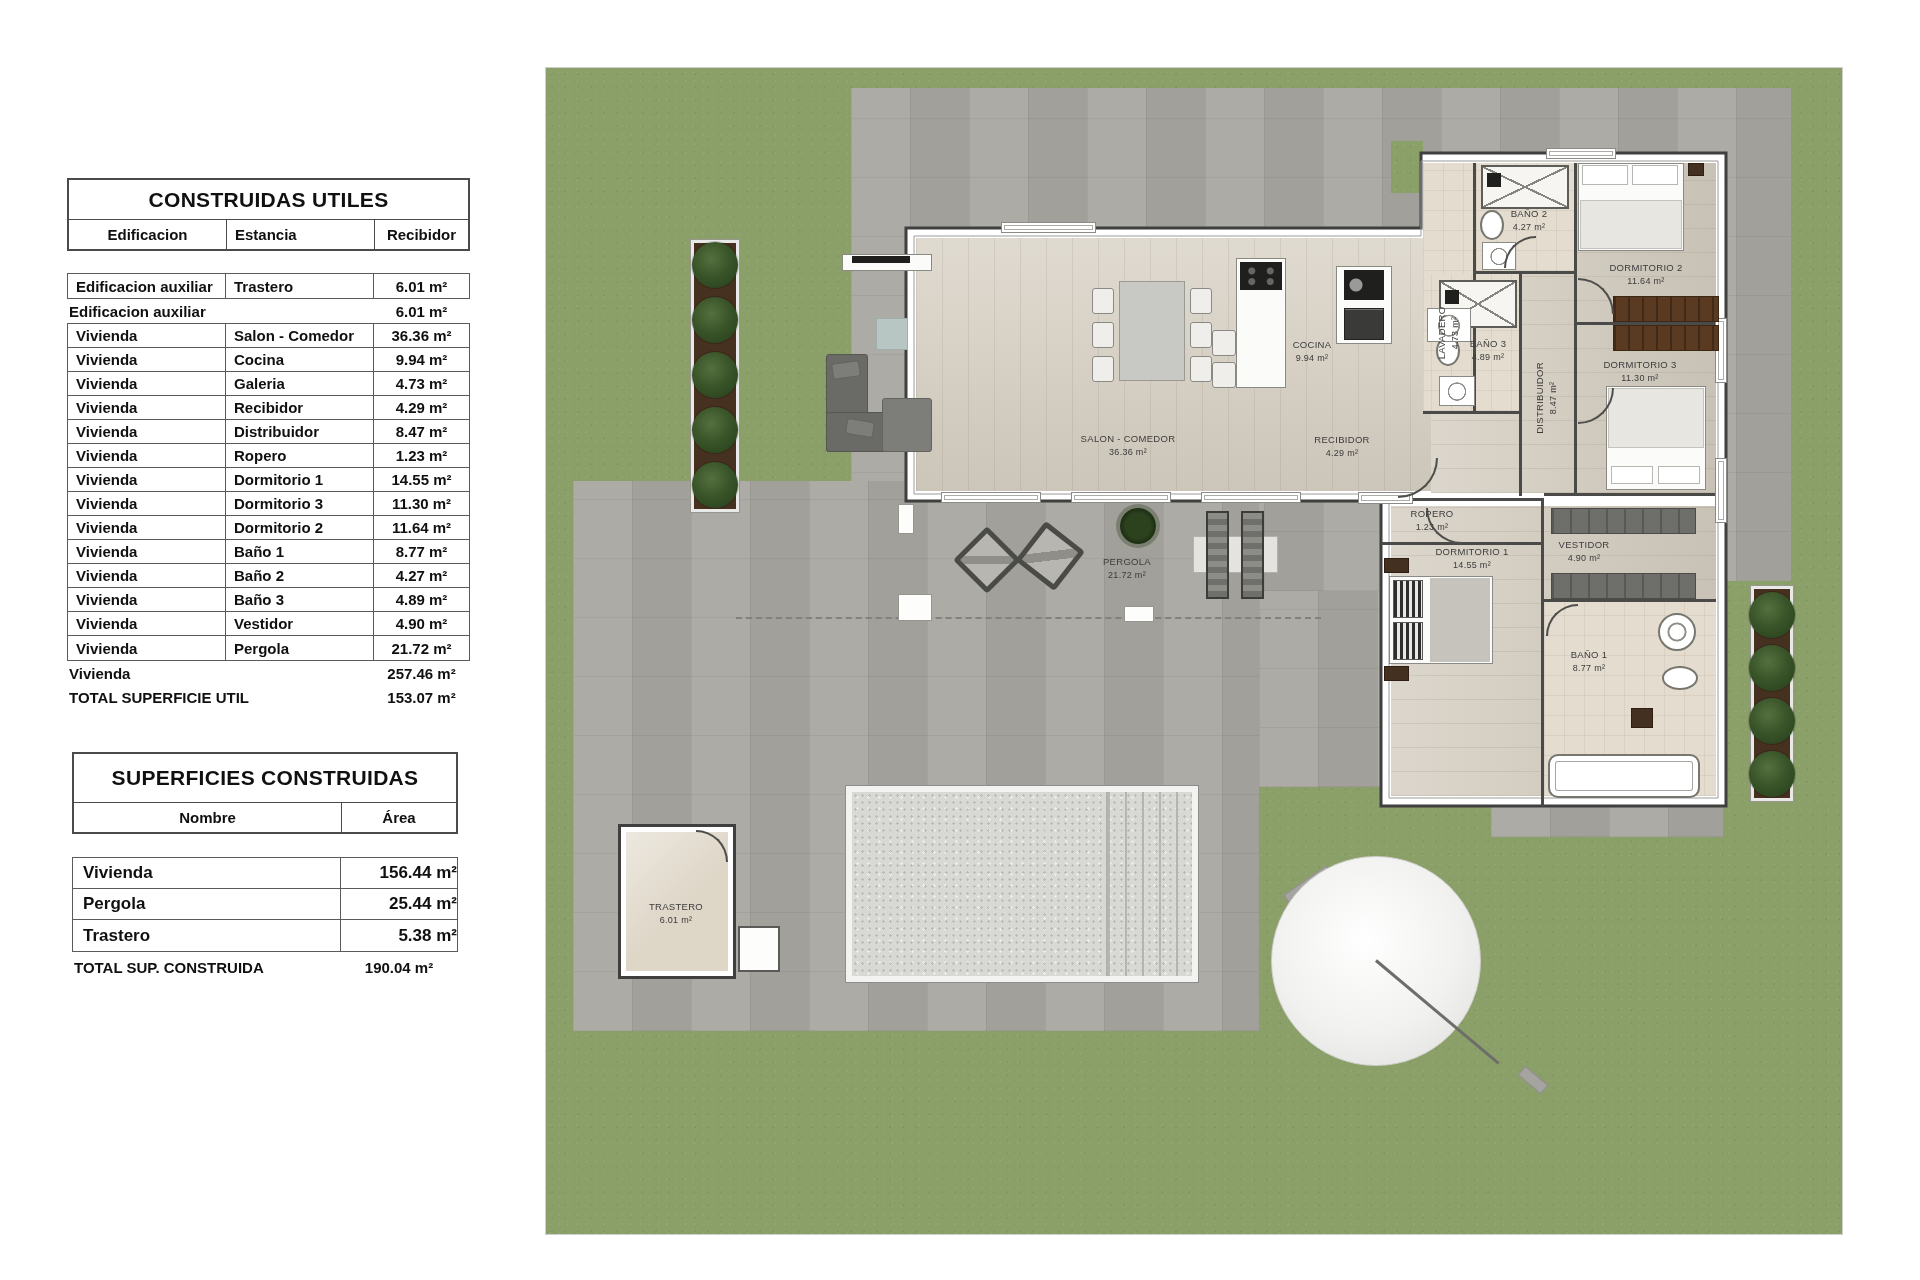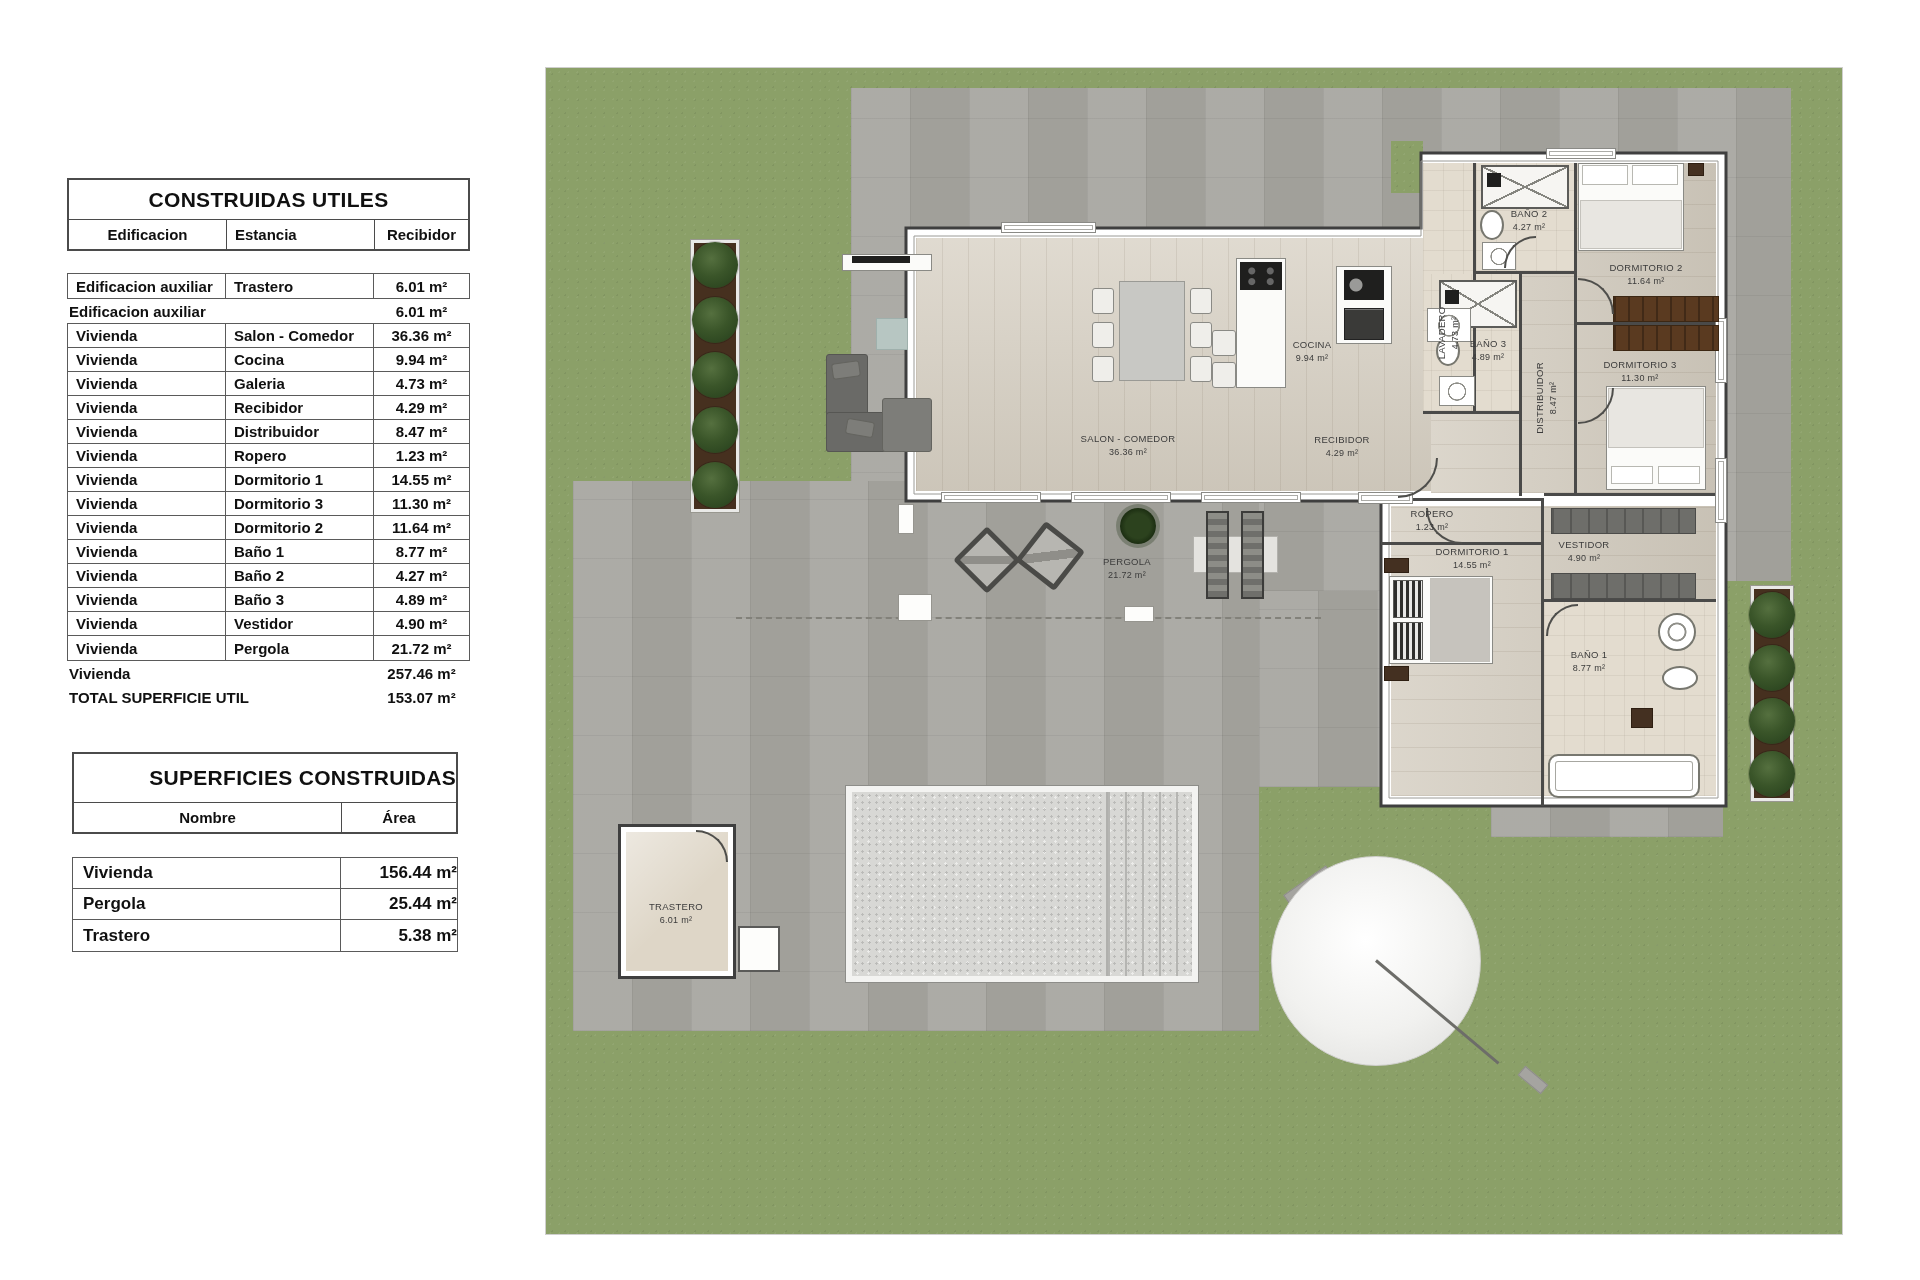--- a/index.html
+++ b/index.html
@@ -7,21 +7,21 @@
   #page{position:relative;width:1920px;height:1280px;background:#fff;}
   i,div,section,span{box-sizing:border-box;}
   i{display:block;font-style:normal;position:absolute;}
 
   
   .tbl{position:absolute;color:#101010;font-weight:bold;}
   #tbl-utiles{left:67px;top:178px;width:403px;}
   #tbl-cons{left:72px;top:752px;width:386px;}
   .thead{border:2px solid #4b4b4b;}
   .ttl{text-align:center;font-size:21px;letter-spacing:.3px;padding:8px 0 7px;}
-  #tbl-cons .ttl{padding:12px 0;text-align:right;}
+  #tbl-cons .ttl{padding:12px 0;}
   .hcols{display:flex;border-top:1px solid #4b4b4b;font-size:15px;}
   .hc{padding:6px 0;}
   #tbl-utiles .h1{width:158px;text-align:center;border-right:1px solid #4b4b4b;}
   #tbl-utiles .h2{width:148px;padding-left:8px;border-right:1px solid #4b4b4b;}
   #tbl-utiles .h3{flex:1;text-align:center;}
   #tbl-cons .h1{width:268px;text-align:center;border-right:1px solid #4b4b4b;}
   #tbl-cons .h2{flex:1;text-align:center;}
   .rows{margin-top:22px;font-size:15px;}
   #tbl-cons .rows{margin-top:23px;font-size:17px;}
   .rowbox{border:1px solid #5a5a5a;}
@@ -244,20 +244,24 @@
           </div>
         <div class="row">
             <span class="cc1">Pergola</span>
             <span class="cc2">25.44 m²</span>
           </div>
         <div class="row">
             <span class="cc1">Trastero</span>
             <span class="cc2">5.38 m²</span>
           </div>
       </div>
+      <div class="row plain">
+        <span class="pl">TOTAL SUP. CONSTRUIDA</span>
+        <span class="pv">190.04 m²</span>
+      </div>
     </div>
   </section>
 
   <div id="plan">
 
     <i class="pave" style="left:305px;top:20px;width:940px;height:503px"></i>
     <i class="pave" style="left:27px;top:413px;width:686px;height:550px"></i>
     <i class="pave" style="left:713px;top:523px;width:464px;height:196px"></i>
     <i class="pave" style="left:945px;top:719px;width:232px;height:50px"></i>
     <i class="grass2" style="left:1177px;top:513px;width:121px;height:222px"></i>

